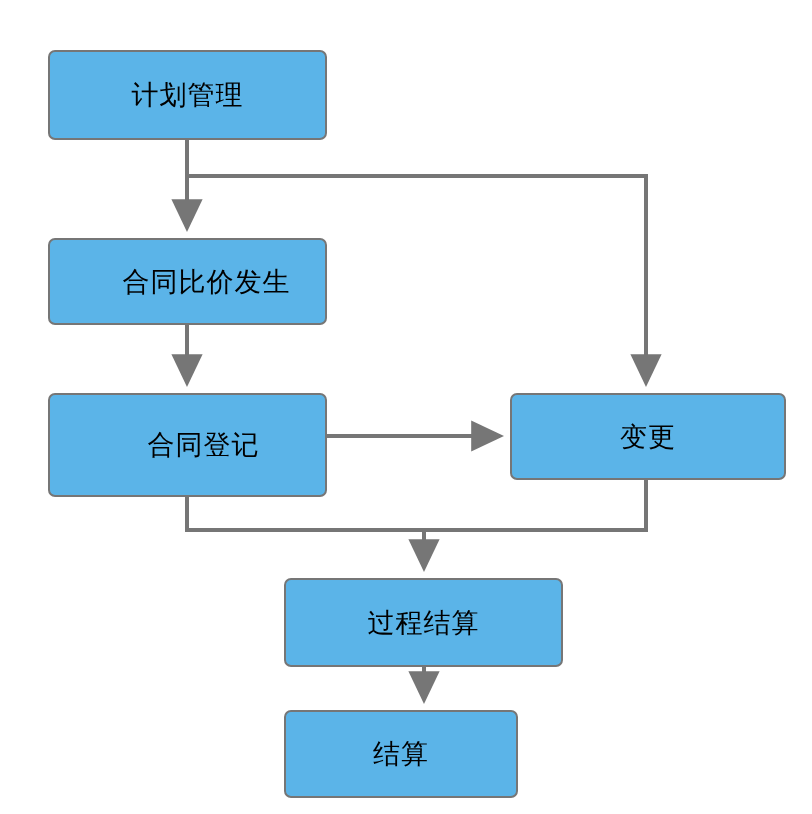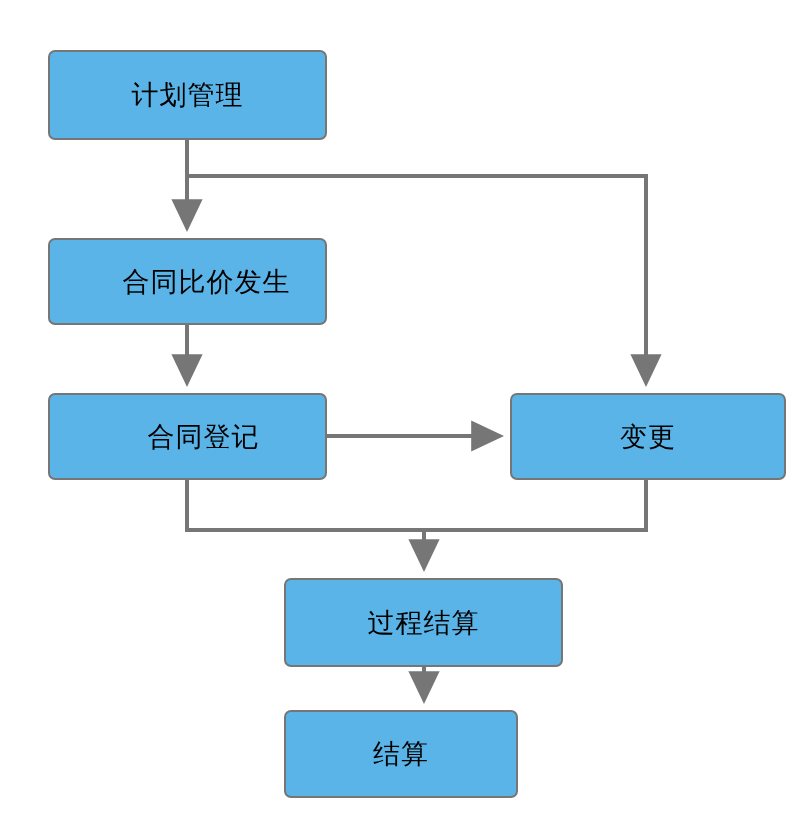--- a/index.html
+++ b/index.html
@@ -79,21 +79,21 @@
   </svg>
 
   <div class="node" style="left: 48px; top: 50px; width: 279px; height: 90px; background: rgb(91, 180, 232); border-color: rgb(118, 118, 118);">
     <span class="node-label">计划管理</span>
   </div>
 
   <div class="node" style="left: 48px; top: 238px; width: 279px; height: 87px; background: rgb(91, 180, 232); border-color: rgb(118, 118, 118); padding-left: 38px;">
     <span class="node-label">合同比价发生</span>
   </div>
 
-  <div class="node" style="left: 48px; top: 393px; width: 279px; height: 87px; background: rgb(91, 180, 232); border-color: rgb(118, 118, 118); padding-left: 32px;">
+  <div class="node" style="left: 48px; top: 393px; width: 279px; height: 104px; background: rgb(91, 180, 232); border-color: rgb(118, 118, 118); padding-left: 32px;">
     <span class="node-label">合同登记</span>
   </div>
 
   <div class="node" style="left: 510px; top: 393px; width: 276px; height: 87px; background: rgb(91, 180, 232); border-color: rgb(118, 118, 118);">
     <span class="node-label">变更</span>
   </div>
 
   <div class="node" style="left: 284px; top: 578px; width: 279px; height: 89px; background: rgb(91, 180, 232); border-color: rgb(118, 118, 118); text-align: center;">
     <span class="node-label">过程结算</span>
   </div>

